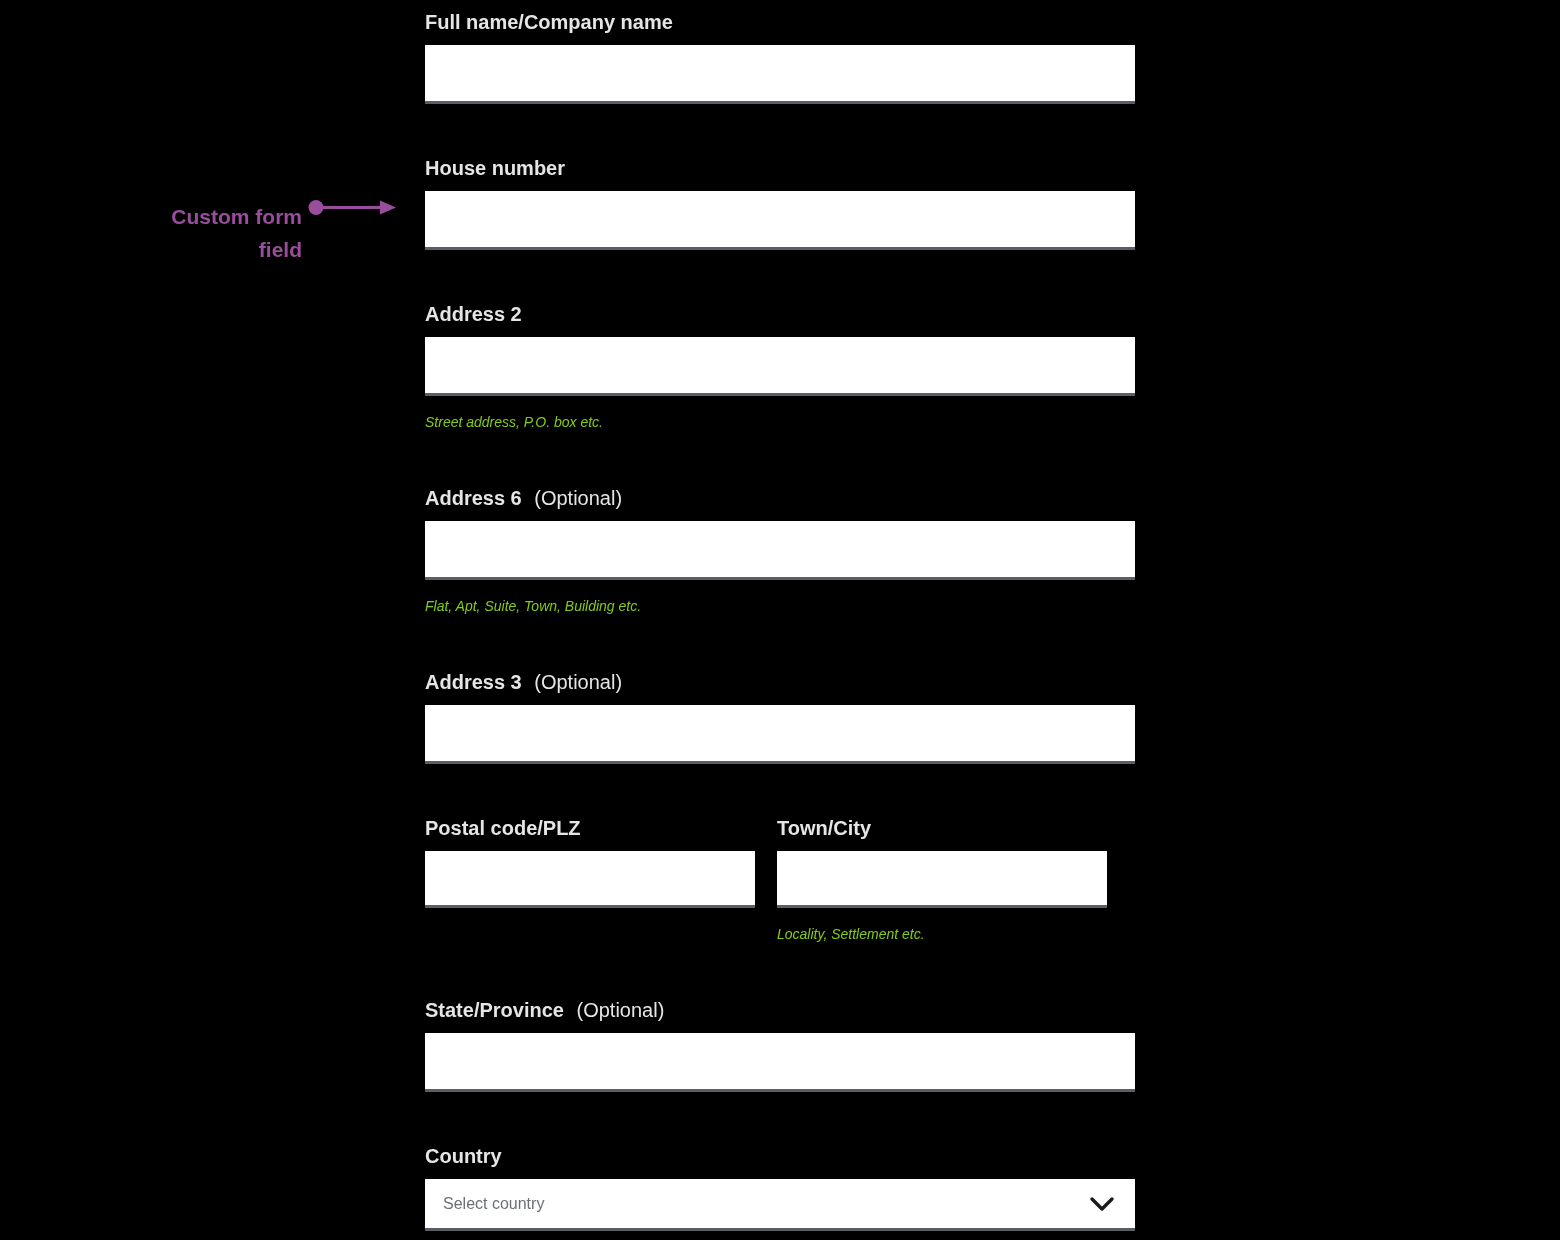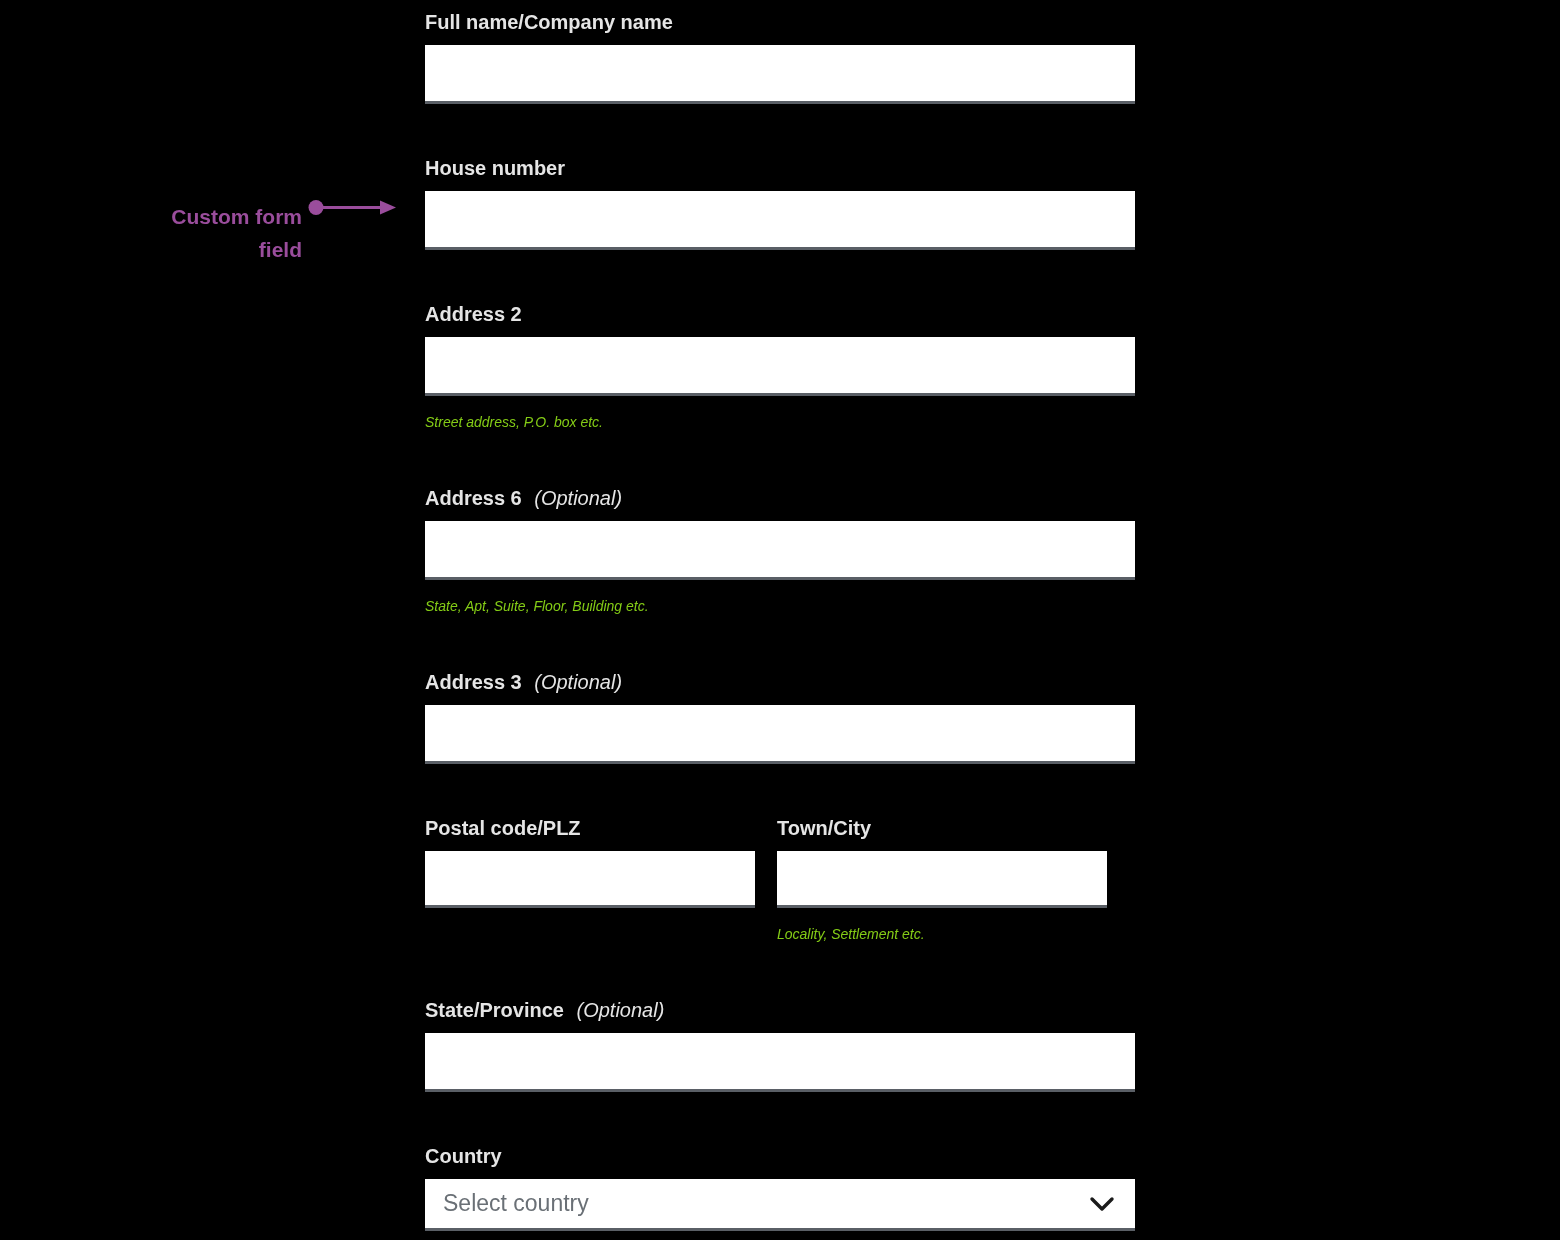--- a/index.html
+++ b/index.html
@@ -46,21 +46,20 @@
 
   .field-label {
     font-size: 20px;
     font-weight: 700;
     color: #e5e5e5;
     line-height: 24px;
     margin-bottom: 11px;
   }
   .optional {
     font-weight: 400;
-    font-style: italic;
     margin-left: 7px;
     margin-top: 46px;
   }
   .text-input {
     display: block;
     width: 100%;
     height: 59px;
     box-sizing: border-box;
     background: #ffffff;
     border: none;
@@ -89,21 +88,21 @@
     align-items: center;
     justify-content: space-between;
     height: 52px;
     box-sizing: border-box;
     background: #ffffff;
     border-bottom: 3px solid #5a5f66;
     padding: 0 20px 0 18px;
     cursor: pointer;
   }
   .select-text {
-    font-size: 23px;
+    font-size: 16px;
     color: #6a7076;
   }
   .chevron { display: flex; align-items: center; }
 </style>
 </head>
 <body>
 
 <div class="stage">
 
   <div class="annotation">
@@ -141,21 +140,21 @@
       <input class="text-input" type="text" aria-label="Address 1" style="">
       <div class="helper">Street address, P.O. box etc.</div>
     </div>
 
     <div class="form-section">
       <div class="field-label">
         <span>Address 6</span>
         <span class="optional">(Optional)</span>
       </div>
       <input class="text-input" type="text" aria-label="Address 2" style="">
-      <div class="helper">State, Apt, Suite, Floor, Building etc.</div>
+      <div class="helper">Flat, Apt, Suite, Town, Building etc.</div>
     </div>
 
     <div class="form-section">
       <div class="field-label">
         <span>Address 3</span>
         <span class="optional">(Optional)</span>
       </div>
       <input class="text-input" type="text" aria-label="Address 3" style="">
     </div>
 

